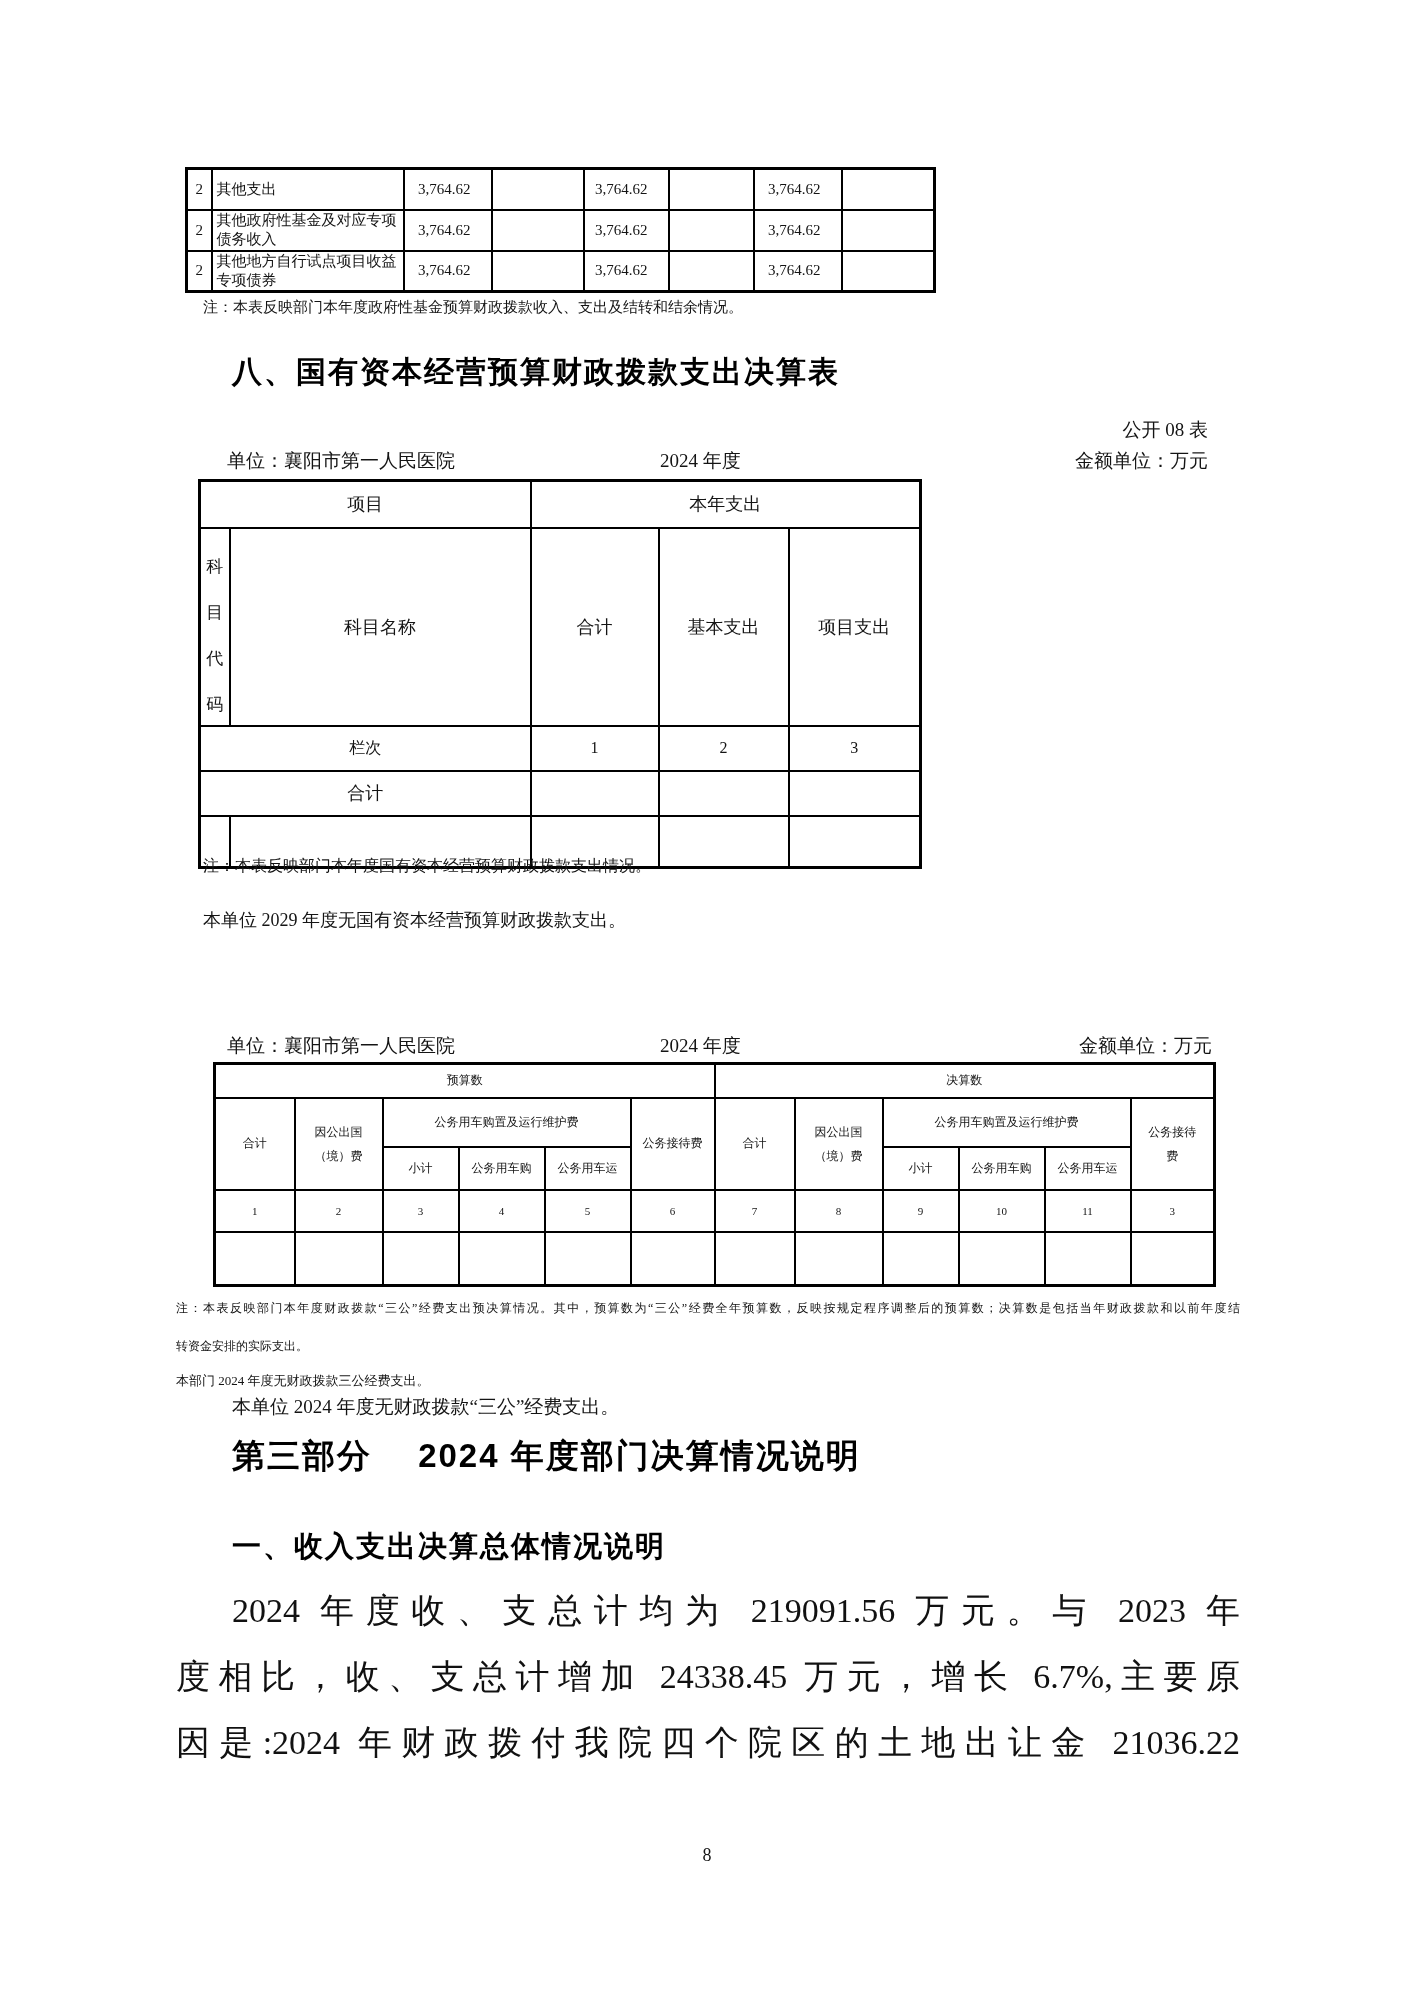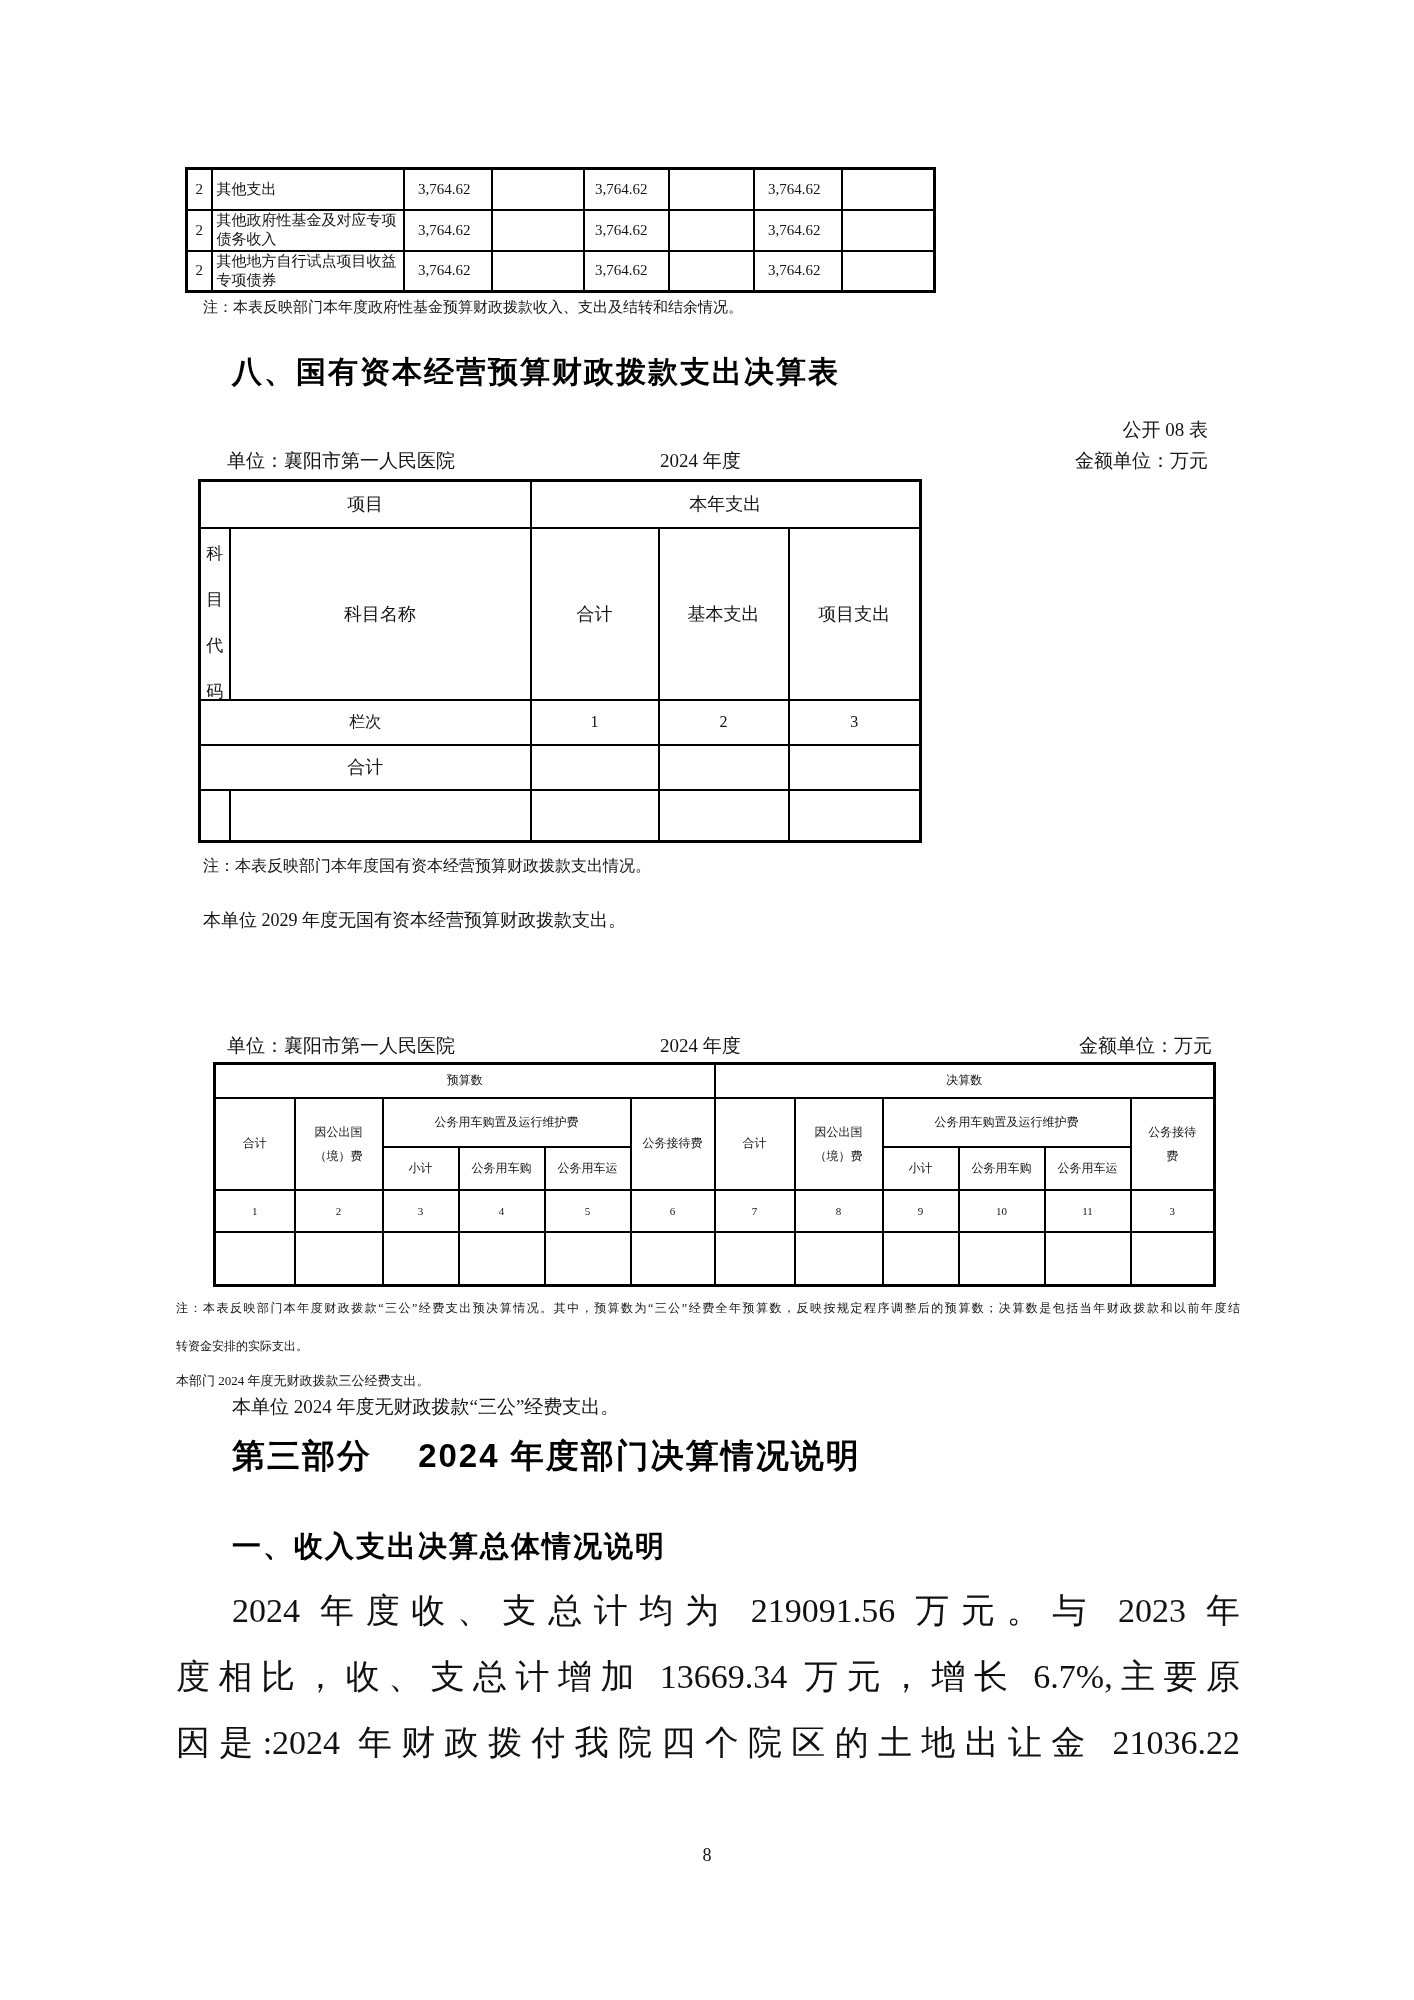--- a/index.html
+++ b/index.html
@@ -15,21 +15,21 @@
     overflow:hidden; font-family:"Liberation Serif", serif; color:#141414;
   }
   .tbl-outer { border:3px solid #000; }
   
   .top-tbl td { font-size:15px; height:41px; }
   .cell-left { text-align:left; padding-left:4px; }
   .cell-num { text-align:right; padding-right:20px; }
   
   .t08 td { font-size:18px; }
   .t08 .r1 td { height:47px; }
-  .t08 .r2 td { height:172px; }
+  .t08 .r2 td { height:198px; }
   .t08 .r3 td { height:45px; font-size:16px; }
   .t08 .r4 td { height:45px; }
   .t08 .r5 td { height:52px; }
   .vcode-wrap { height:170px; width:20px; margin:0 auto; overflow:hidden;
     font-size:17px; line-height:46px; padding-top:2px; word-break:break-all; text-align:center; }
   
   .t09 td { font-size:12px; }
   .t09 .r1 td { height:34px; }
   .t09 .r2 td { height:49px; }
   .t09 .r3 td { height:43px; }
@@ -241,19 +241,19 @@
   <div class="abs" style="left:176px; top:1372px; font-size:13px;">本部门 2024 年度无财政拨款三公经费支出。</div>
 
   <div class="abs" style="left:232px; top:1394px; font-size:19px;">本单位 2024 年度无财政拨款“三公”经费支出。</div>
 
   <div class="abs heading" style="left:232px; top:1434px; font-size:33px;">第三部分　 2024 年度部门决算情况说明</div>
 
   <div class="abs heading" style="left:232px; top:1527px; font-size:29px;">一、收入支出决算总体情况说明</div>
 
   <div class="abs" style="left:176px; top:1578px; width:1064px;">
     <div class="body-line jline" style="text-indent:56px;">2024 年度收、支总计均为 219091.56 万元。与 2023 年</div>
-    <div class="body-line jline">度相比，收、支总计增加 13669.34 万元，增长 6.7%,主要原</div>
+    <div class="body-line jline">度相比，收、支总计增加 24338.45 万元，增长 6.7%,主要原</div>
     <div class="body-line jline">因是:2024 年财政拨付我院四个院区的土地出让金 21036.22</div>
   </div>
 
   <div class="abs" style="left:0; top:1845px; width:1414px; text-align:center; font-size:18px;">8</div>
 
 </div>
 
 </body></html>

